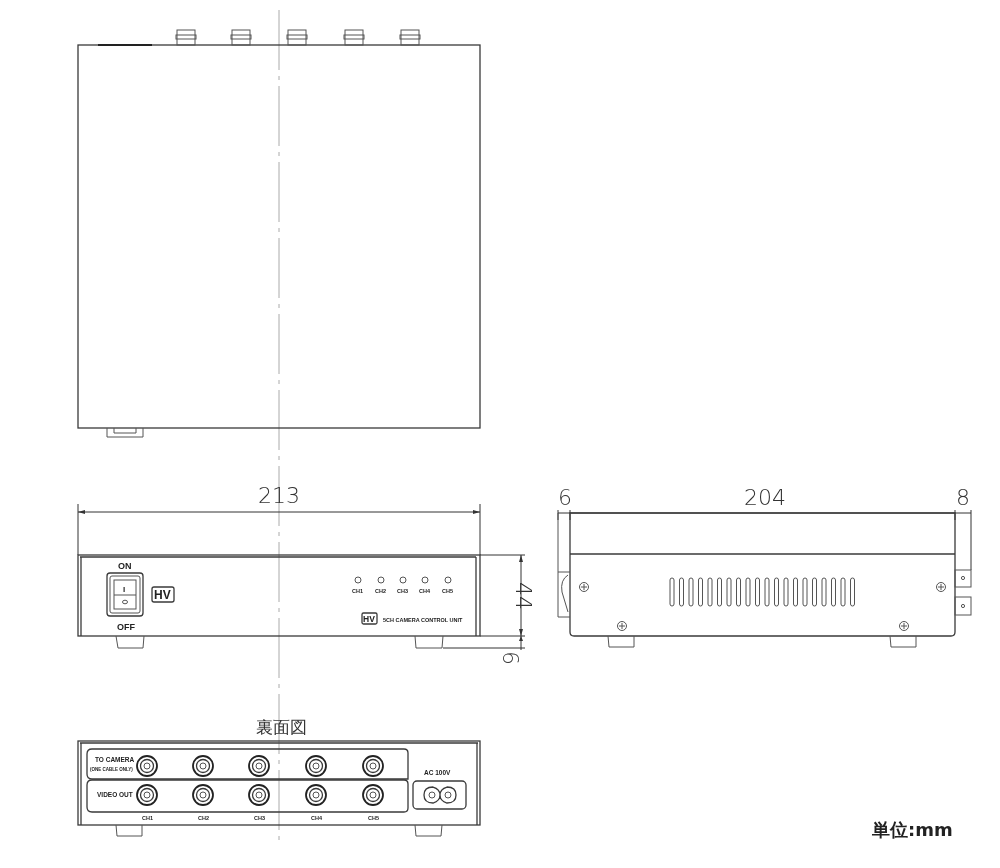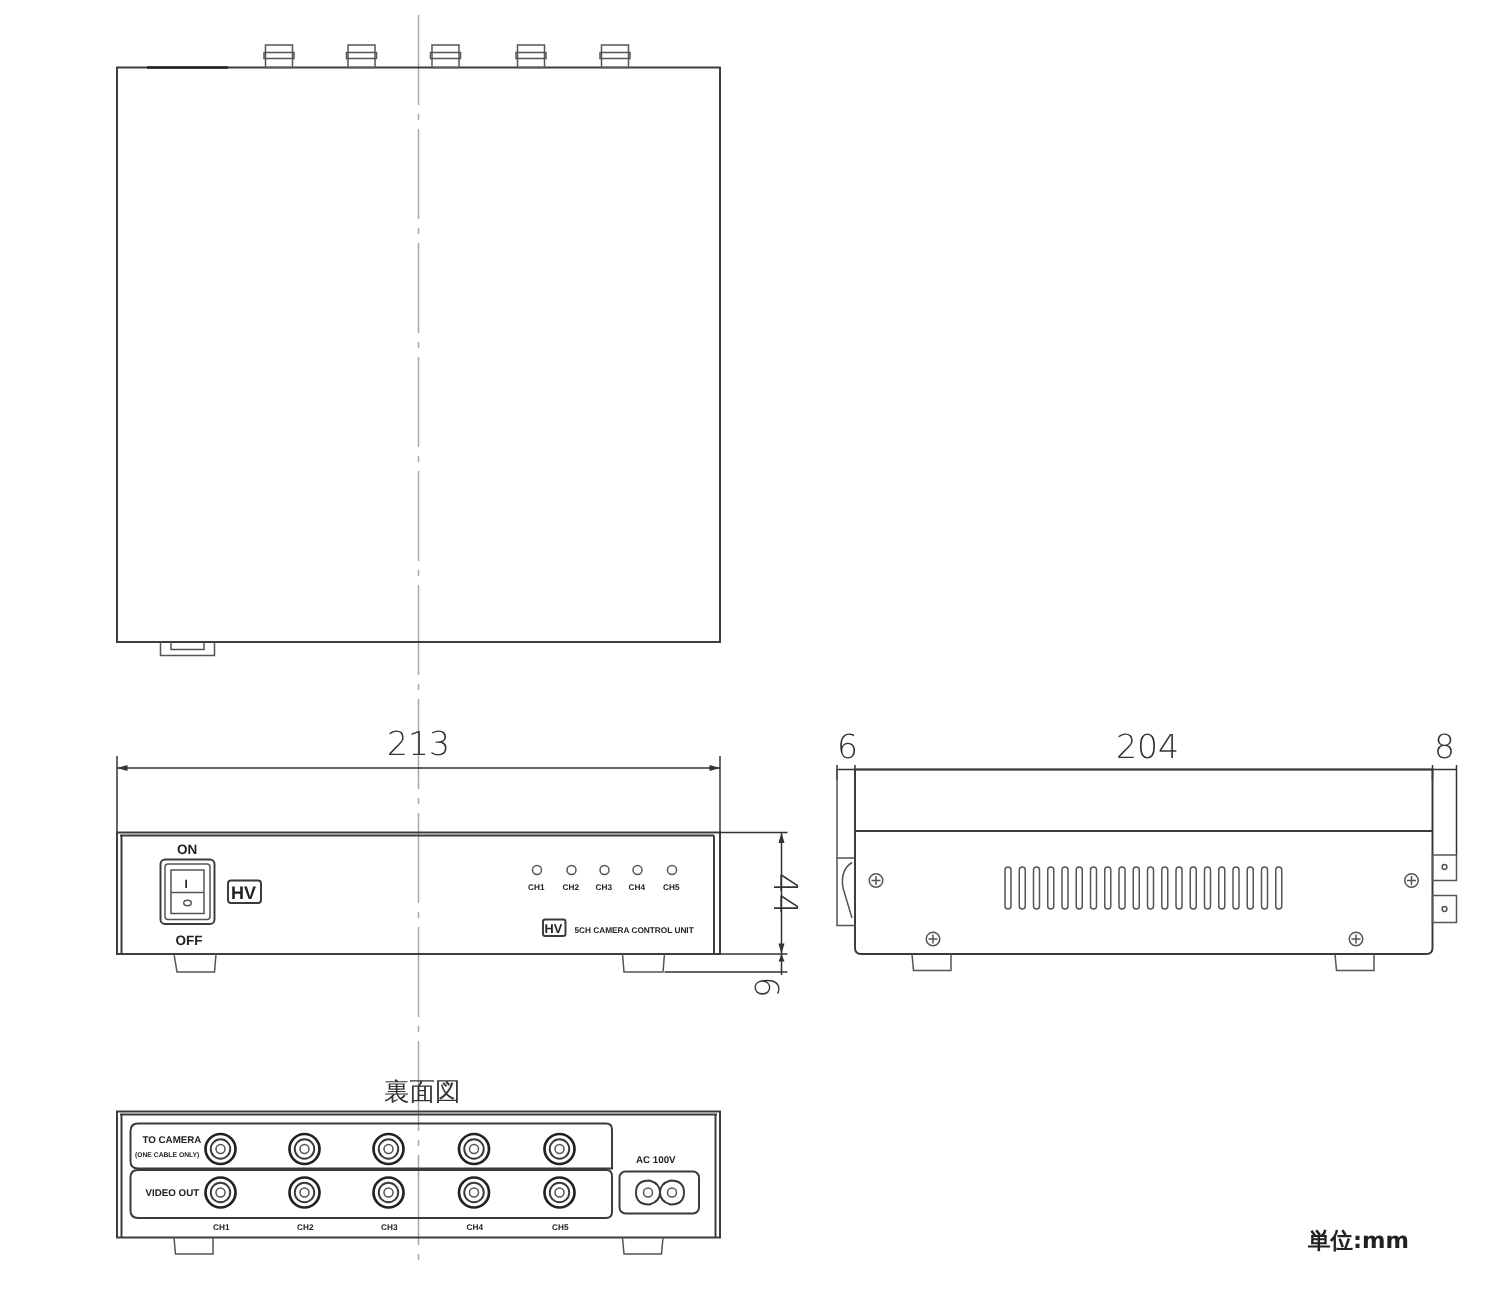--- a/index.html
+++ b/index.html
@@ -5,21 +5,21 @@
   html, body { margin: 0; padding: 0; background: #ffffff; }
   body { width: 1000px; height: 868px; position: relative; overflow: hidden; font-family: "DejaVu Sans", sans-serif; }
   svg { position: absolute; left: 0; top: 0; }
   .ln { stroke: #3a3a3a; stroke-width: 1.3; fill: none; }
   .lnb { stroke: #222; stroke-width: 1.8; fill: none; }
   .thin { stroke: #555; stroke-width: 1; fill: none; }
   .center { stroke: #aaa; stroke-width: 1; stroke-dasharray: 60 6 4 6; fill: none; }
   .dim { stroke: #333; stroke-width: 1; fill: none; }
   .dimtxt { font-family: "DejaVu Sans", sans-serif; font-size: 22px; fill: #333; font-weight: 300; }
   .lbl { font-family: "Liberation Sans", sans-serif; font-weight: bold; fill: #222; }
-  .unit { position: absolute; left: 872px; top: 818px; font-family: "DejaVu Sans", sans-serif; font-size: 15px; font-weight: bold; color: #222; }
+  .unit { position: absolute; left: 872px; top: 818px; font-family: "DejaVu Sans", sans-serif; font-size: 18px; font-weight: bold; color: #222; }
   .title { font-family: "DejaVu Sans", sans-serif; font-size: 17px; fill: #333; }
 </style>
 </head>
 <body>
 
 <svg width="1000" height="868" viewBox="0 0 1000 868">
 
   <line class="center" x1="279" y1="10" x2="279" y2="845"></line>
 
   <g>

